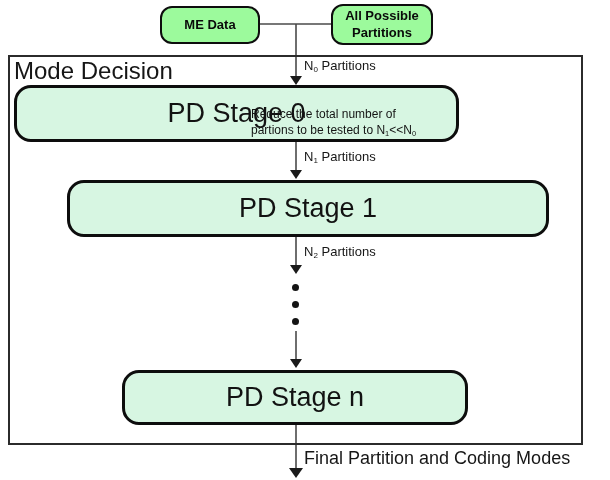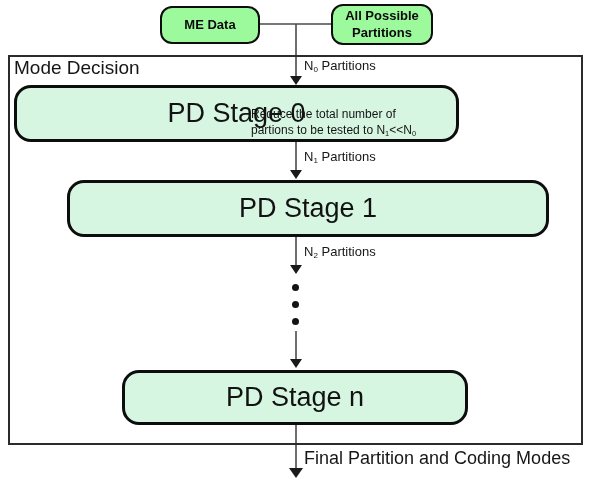--- a/index.html
+++ b/index.html
@@ -15,21 +15,21 @@
     font-weight:bold;font-size:13px;text-align:center;line-height:1.25;color:#0a0a0a;
   }
   .me-data{left:160px;top:6px;width:100px;height:38px;}
   .all-partitions{left:331px;top:4px;width:102px;height:41px;}
   
   .mode-box{
     position:absolute;left:8px;top:55px;width:575px;height:390px;
     box-sizing:border-box;border:2px solid #2b2b2b;background:transparent;
   }
   .mode-title{
-    position:absolute;left:14px;top:57px;font-size:19px;color:#161616;
+    position:absolute;left:14px;top:57px;font-size:24px;color:#161616;
   }
   
   .stage{
     position:absolute;box-sizing:border-box;
     background:#d7f6e2;border:3px solid #0d0d0d;border-radius:17px;
   }
   .stage-0{left:14px;top:85px;width:445px;height:57px;}
   .stage-1{left:67px;top:180px;width:482px;height:57px;}
   .stage-n{left:122px;top:370px;width:346px;height:55px;}
   .stage-title{

